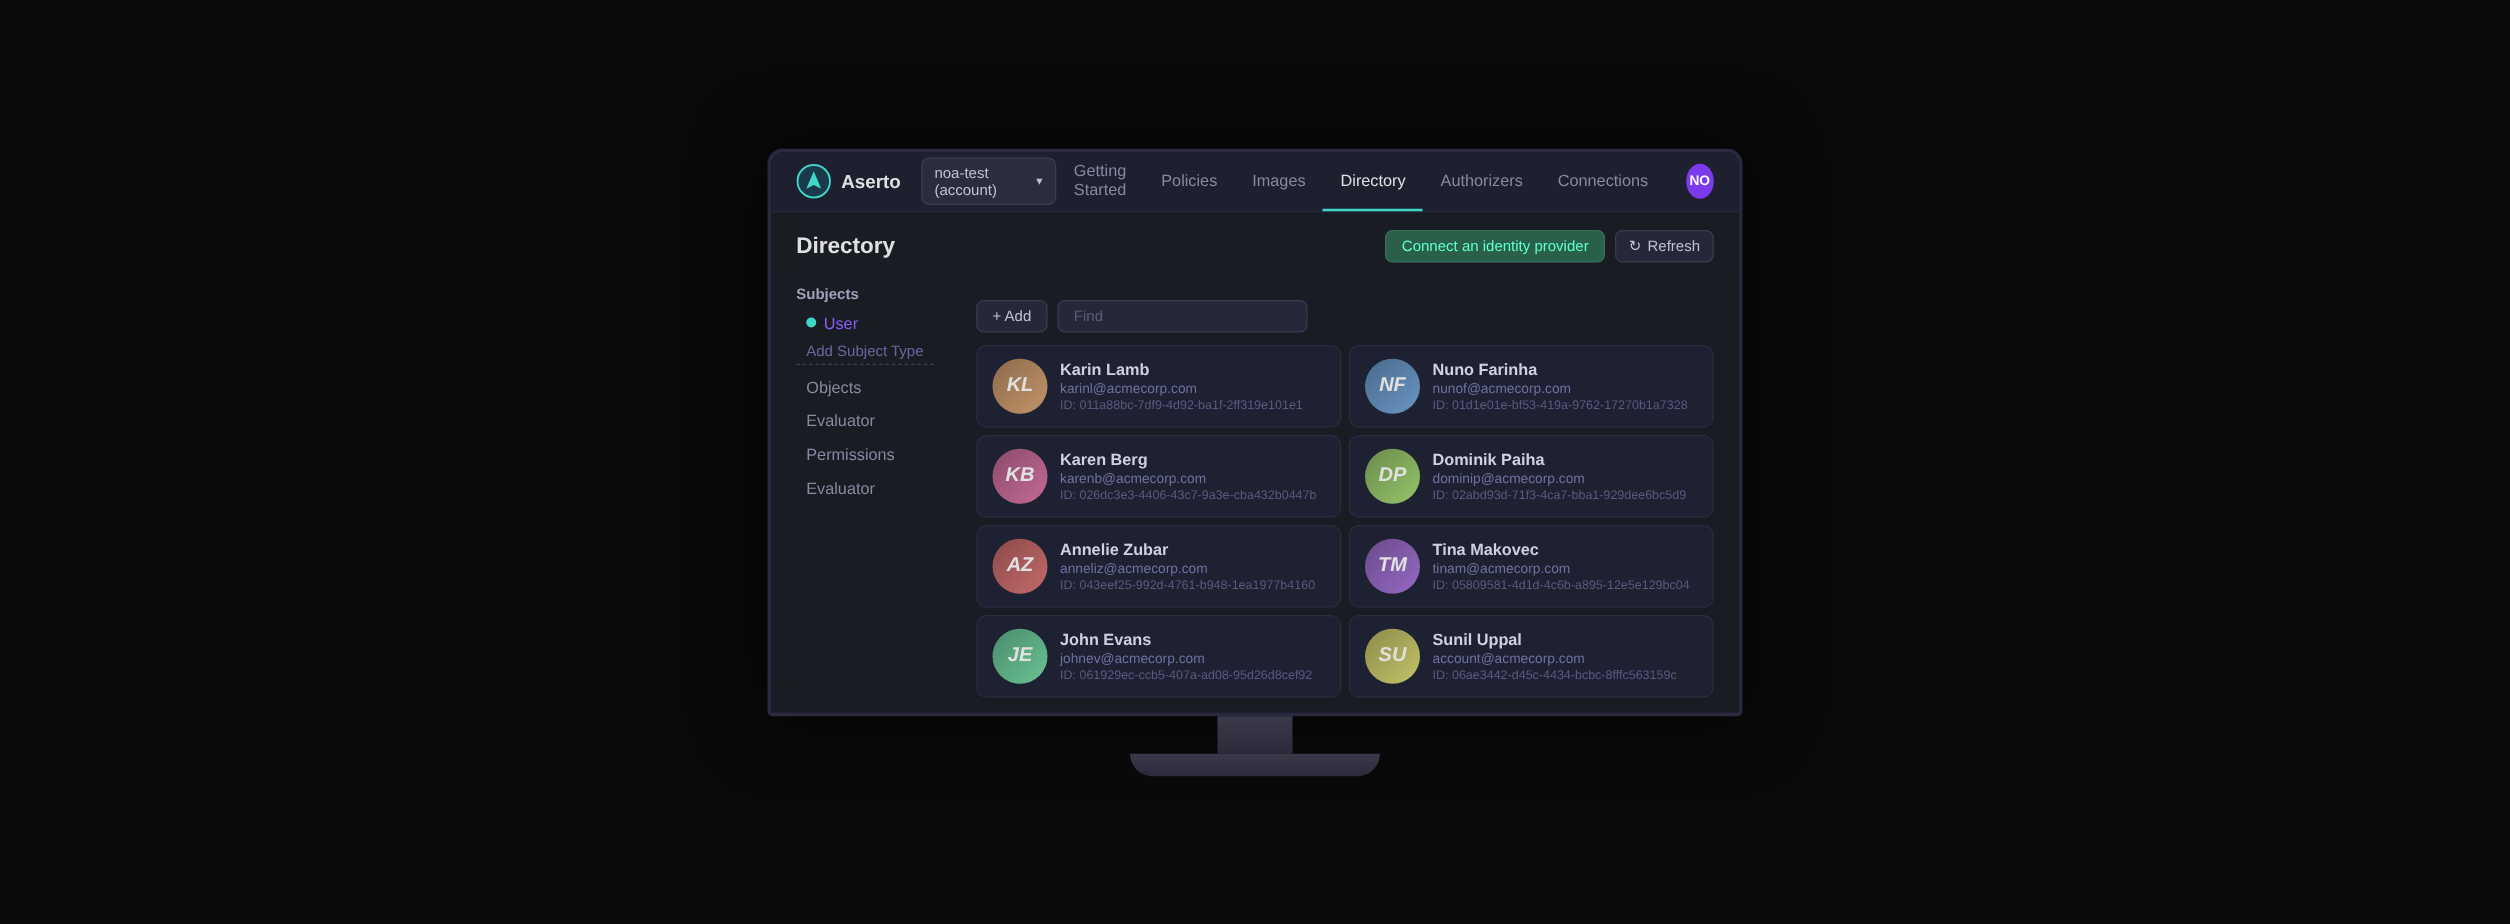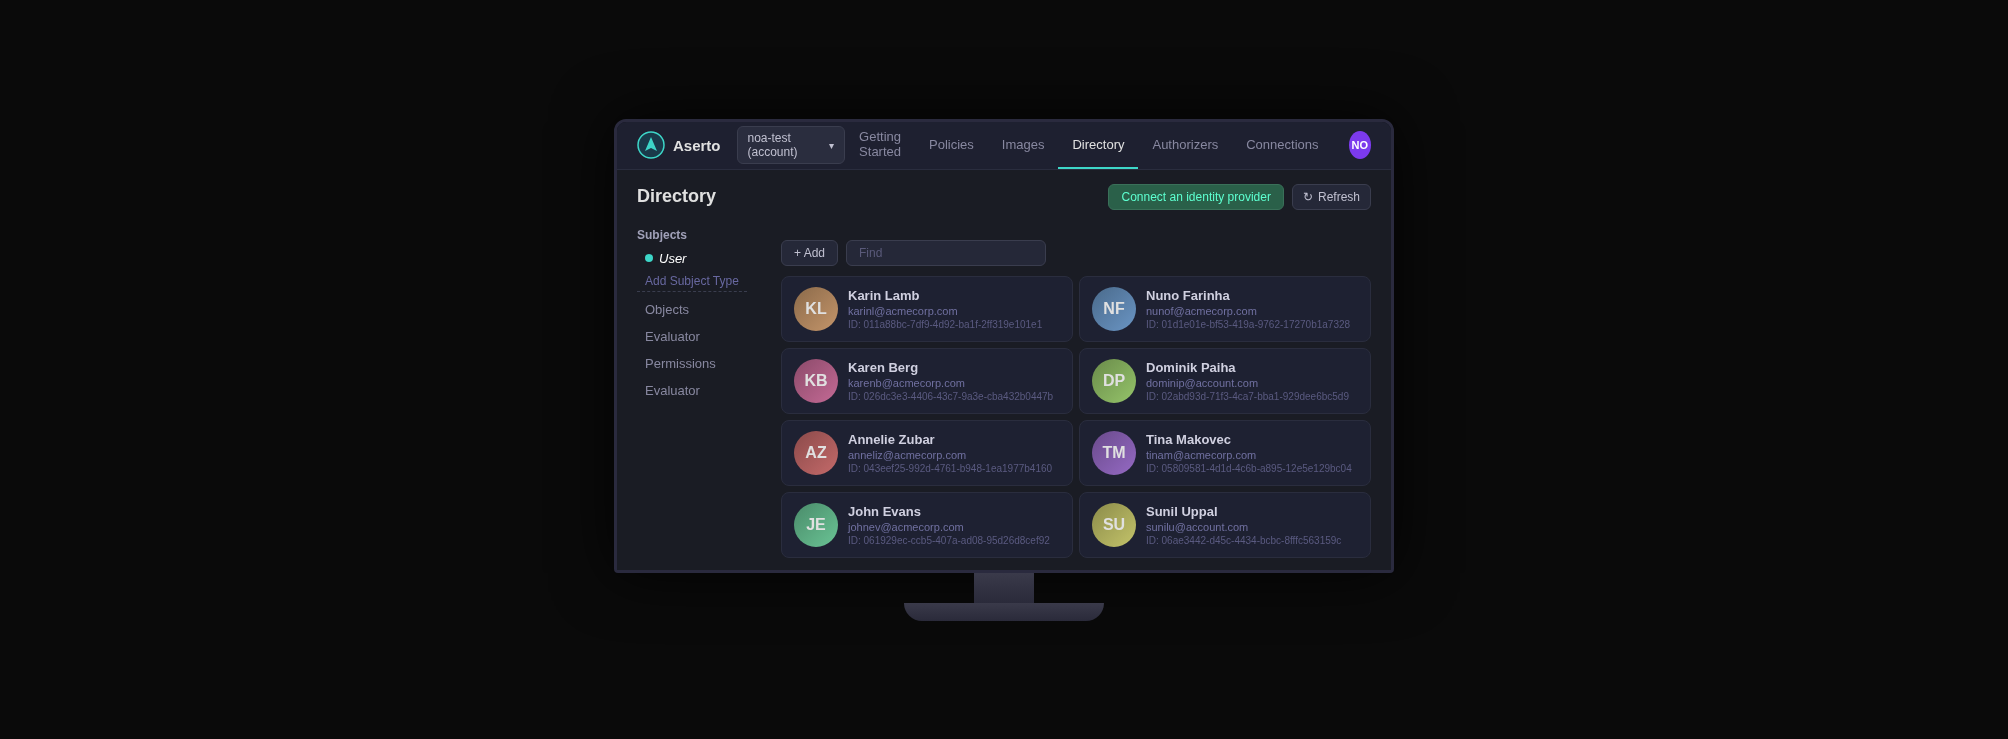--- a/index.html
+++ b/index.html
@@ -213,22 +213,21 @@
       font-size: 13px;
       padding: 5px 8px;
       border-radius: 4px;
       cursor: pointer;
       display: flex;
       align-items: center;
       gap: 6px;
     }
 
     .sidebar-item.active {
-      color: #ffffff;
-      font-style: italic;
+      color: #8b5cf6;
     }
 
     .sidebar-item.active .dot {
       width: 8px;
       height: 8px;
       border-radius: 50%;
       background: #3dd6c8;
       flex-shrink: 0;
     }
 
@@ -309,20 +308,21 @@
       cursor: pointer;
     }
 
     .user-avatar-card {
       width: 44px;
       height: 44px;
       border-radius: 50%;
       overflow: hidden;
       flex-shrink: 0;
       background: #3a3d5e;
+      font-style: italic;
     }
 
     .user-avatar-card .avatar-placeholder {
       width: 100%;
       height: 100%;
       display: flex;
       align-items: center;
       justify-content: center;
       font-size: 16px;
       font-weight: 700;
@@ -471,21 +471,21 @@
                   <div class="user-id">ID: 026dc3e3-4406-43c7-9a3e-cba432b0447b</div>
                 </div>
               </div>
 
               <div class="user-card">
                 <div class="user-avatar-card avatar-dominik">
                   <div class="avatar-placeholder">DP</div>
                 </div>
                 <div class="user-info">
                   <div class="user-name">Dominik Paiha</div>
-                  <div class="user-email">dominip@account.com</div>
+                  <div class="user-email">dominip@acmecorp.com</div>
                   <div class="user-id">ID: 02abd93d-71f3-4ca7-bba1-929dee6bc5d9</div>
                 </div>
               </div>
 
               <div class="user-card">
                 <div class="user-avatar-card avatar-annelie">
                   <div class="avatar-placeholder">AZ</div>
                 </div>
                 <div class="user-info">
                   <div class="user-name">Annelie Zubar</div>
@@ -515,21 +515,21 @@
                   <div class="user-id">ID: 061929ec-ccb5-407a-ad08-95d26d8cef92</div>
                 </div>
               </div>
 
               <div class="user-card">
                 <div class="user-avatar-card avatar-sunil">
                   <div class="avatar-placeholder">SU</div>
                 </div>
                 <div class="user-info">
                   <div class="user-name">Sunil Uppal</div>
-                  <div class="user-email">sunilu@account.com</div>
+                  <div class="user-email">account@acmecorp.com</div>
                   <div class="user-id">ID: 06ae3442-d45c-4434-bcbc-8fffc563159c</div>
                 </div>
               </div>
 
             </div>
           </div>
         </div>
       </div>
     </div>
   </div>

